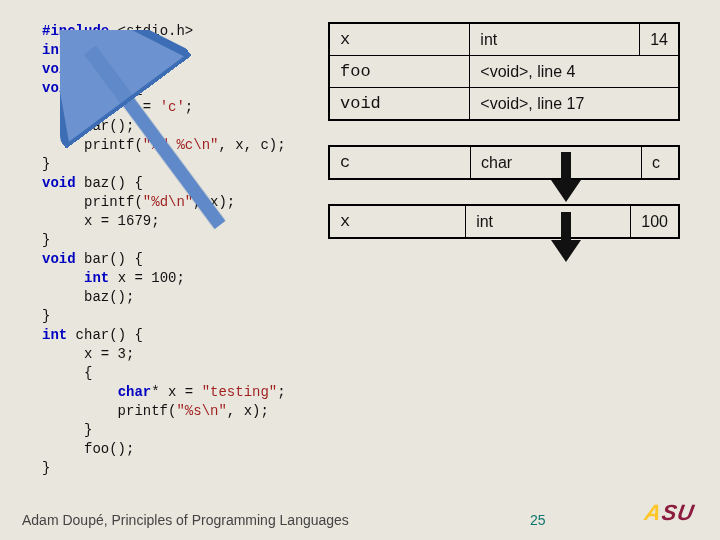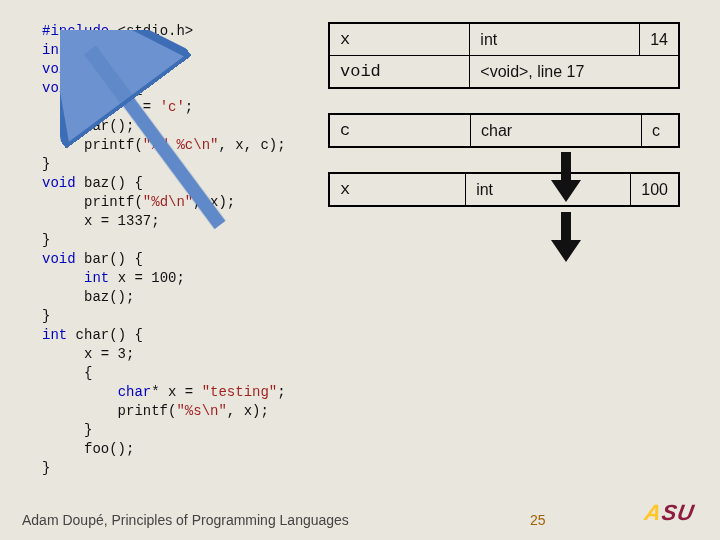--- a/index.html
+++ b/index.html
@@ -1,48 +1,48 @@
 <!DOCTYPE html>
 <html><head>
 <meta charset="utf-8">
 <style>
 html,body{margin:0;padding:0;width:720px;height:540px;background:#e9e6dd;font-family:Arial,Helvetica,sans-serif;overflow:hidden}
 .slide{position:relative;width:720px;height:540px}
 .code{position:absolute;left:42px;top:22px;font-family:"Courier New",monospace;font-size:14px;line-height:19px;white-space:pre;color:#111}
-.code .kw{color:#0000c0;font-weight:normal}
+.code .kw{color:#0000c0;font-weight:bold}
 .code .ch{color:#9f1f1f}
 .tables{position:absolute;left:328px;top:22px;width:370px}
 .tbl{border:2.5px solid #000;border-collapse:collapse;width:352px;margin-bottom:24px;background:#e9e6dd}
 .tbl td{border:1px solid #000;font-size:16px;padding:6px 10px;font-family:Arial;color:#111}
 .tbl td.nm{font-family:"Courier New",monospace;font-size:17px;width:120px}
 .tbl td.ty{width:150px}
 .tbl td.va{}
 .footer-left{position:absolute;left:22px;bottom:12px;font-size:14px;color:#444}
-.footer-page{position:absolute;left:530px;bottom:12px;font-size:14px;color:#a16207}
+.footer-page{position:absolute;left:530px;bottom:12px;font-size:14px;color:#0f766e}
 .logo{position:absolute;right:26px;bottom:14px;font-weight:900;font-size:22px;font-style:italic;color:#8c1d40;letter-spacing:1px;transform:skewX(-10deg)}
 .logo .gold{color:#ffc627}
 svg.arrow-a{position:absolute;left:60px;top:30px;pointer-events:none}
 svg.arrow-b{position:absolute;left:546px;top:150px;pointer-events:none}
 svg.arrow-c{position:absolute;left:546px;top:210px;pointer-events:none}
 </style>
 </head>
 <body>
 <div class="slide">
 
 <div class="code"><span class="kw">#include</span><span> &lt;stdio.h&gt;</span>
 <span class="kw">int</span><span> x;</span>
 <span class="kw">void</span><span> bar();</span>
 <span class="kw">void</span><span> foo() {</span>
 <span>     </span><span class="kw">char</span><span> c = </span><span class="ch">'c'</span><span>;</span>
 <span>     bar();</span>
 <span>     printf(</span><span class="ch">"%d %c\n"</span><span>, x, c);</span>
 <span>}</span>
 <span class="kw">void</span><span> baz() {</span>
 <span>     printf(</span><span class="ch">"%d\n"</span><span>, x);</span>
-<span>     x = 1337;</span>
+<span>     x = 1679;</span>
 <span>}</span>
 <span class="kw">void</span><span> bar() {</span>
 <span>     </span><span class="kw">int</span><span> x = 100;</span>
 <span>     baz();</span>
 <span>}</span>
 <span class="kw">int</span><span> char() {</span>
 <span>     x = 3;</span>
 <span>     {</span>
 <span>         </span><span class="kw">char</span><span>* x = </span><span class="ch">"testing"</span><span>;</span>
 <span>         printf(</span><span class="ch">"%s\n"</span><span>, x);</span>
@@ -60,20 +60,24 @@
   <line x1="160" y1="195" x2="30" y2="20" stroke="#3c6db5" stroke-width="15" opacity="0.25"></line>
 </svg>
 
 <div class="tables">
   <table class="tbl">
     <tbody>
           <tr>
             <td class="nm">x</td>
             <td class="ty">int</td>
             <td class="va">14</td>
+          </tr>
+    <tr>
+            <td class="nm">foo</td>
+            <td class="ty" colspan="2">&lt;void&gt;, line 4</td>
           </tr>
     <tr>
             <td class="nm">void</td>
             <td class="ty" colspan="2">&lt;void&gt;, line 17</td>
           </tr>
   </tbody>
       </table>
   <table class="tbl">
     <tbody>
           <tr>

